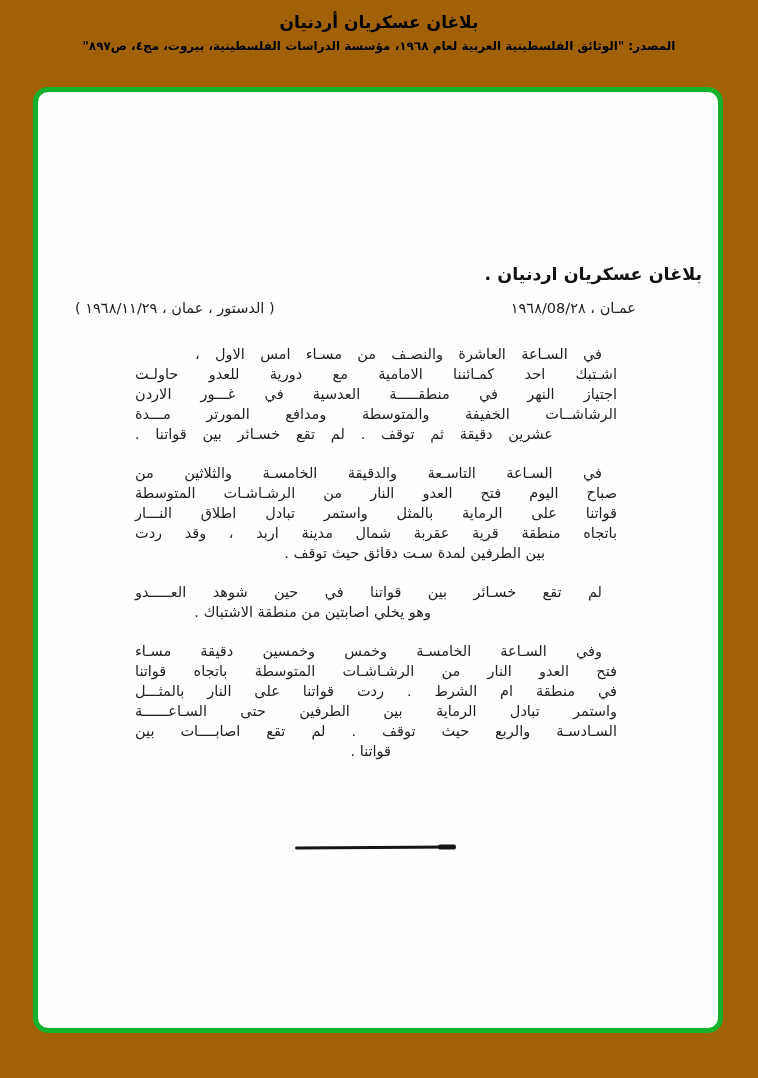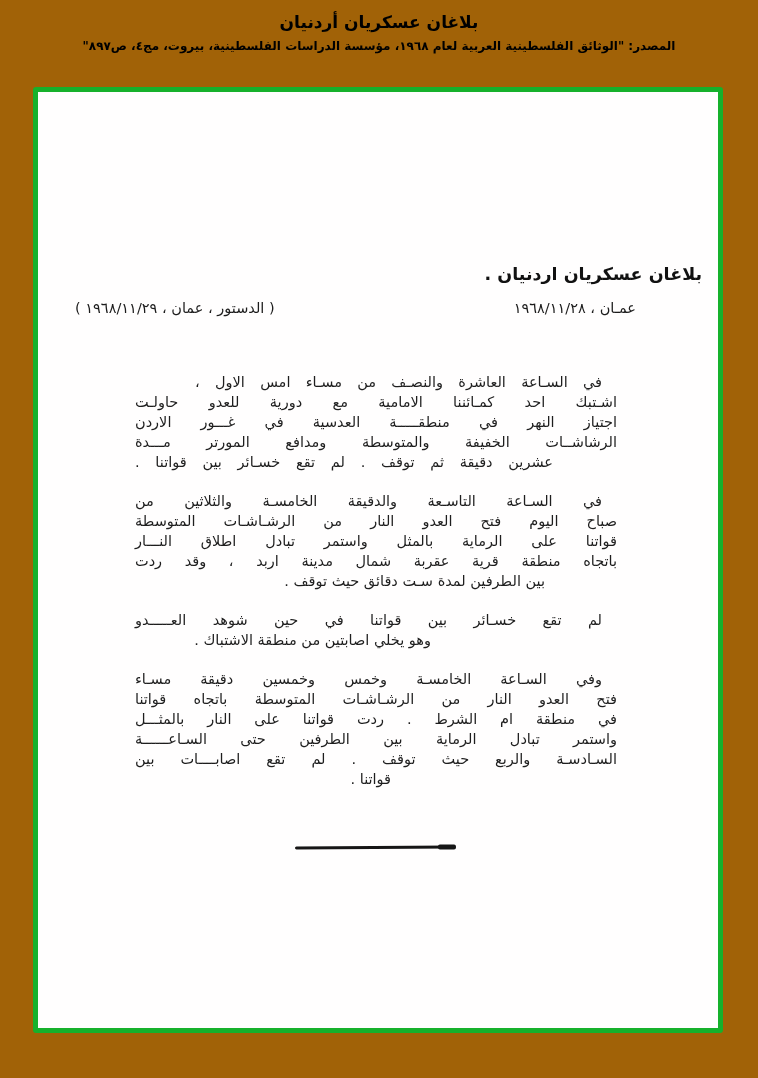--- a/index.html
+++ b/index.html
@@ -7,42 +7,42 @@
     position:relative; width:758px; height:1078px; background:#a16207;
     font-family:"DejaVu Sans", sans-serif; color:#1c1c1c; overflow:hidden;
   }
   
   .hdr { position:absolute; top:12px; left:0; width:100%; text-align:center; direction:rtl; }
   .hdr-title { font-size:17px; font-weight:bold; color:#000; }
   .hdr-src { margin-top:7px; font-size:12px; font-weight:bold; color:#000; }
   
   .frame {
     position:absolute; left:33px; top:87px; width:690px; height:946px;
-    border:5px solid #16b12c; border-radius:3px; background:#fffefe; box-sizing:border-box;
+    border:5px solid #16b12c; border-radius:15px; background:#fffefe; box-sizing:border-box;
   }
   
   .doc-title {
     position:absolute; top:172px; right:16px; direction:rtl;
     font-size:17.5px; font-weight:bold; color:#111; letter-spacing:.3px;
   }
   .dateline-right {
     position:absolute; top:208px; right:82px; direction:rtl; font-size:14.5px; color:#1c1c1c;
   }
   .dateline-left {
     position:absolute; top:208px; left:37px; direction:rtl; font-size:14.5px; color:#1c1c1c;
   }
   .body-col {
     position:absolute; top:252px; left:97px; width:482px; direction:rtl;
     font-size:14.5px; line-height:20px; color:#1e1e1e;
   }
   .para + .para { margin-top:19px; }
   .ln { text-align:justify; }
   .jf { text-align-last:justify; }
   .ind { padding-right:15px; }
-  .p1l1 { padding-left:60px;margin-top:28px; }
+  .p1l1 { padding-left:60px; }
   .p2l5 { padding-right:72px; text-align:left; text-align-last:right; }
   .p3l2 { padding-right:186px; text-align:center; text-align-last:right; }
   .p4l6 { padding-right:226px; text-align:center; text-align-last:right; }
   .p1l6 { padding-right:64px; }
   
   .artifact {
     position:absolute; left:257px; top:754px; width:157px; height:3px;
     background:#161616; border-radius:2px; transform:rotate(-0.4deg);
   }
   .artifact:before{
@@ -57,21 +57,21 @@
 
   <div class="hdr">
     <div class="hdr-title">بلاغان عسكريان أردنيان</div>
     <div class="hdr-src">المصدر: "الوثائق الفلسطينية العربية لعام ١٩٦٨، مؤسسة الدراسات الفلسطينية، بيروت، مج٤، ص٨٩٧"</div>
   </div>
 
   <div class="frame">
 
     <div class="doc-title">بلاغان عسكريان اردنيان .</div>
 
-    <div class="dateline-right">عمـان ، ١٩٦٨/١١/٢٨</div>
+    <div class="dateline-right">عمـان ، ١٩٦٨/08/٢٨</div>
     <div class="dateline-left">( الدستور ، عمان ، ١٩٦٨/١١/٢٩ )</div>
 
     <div class="body-col">
 
       <div class="para">
         <div class="ln jf ind p1l1">في السـاعة العاشرة والنصـف من مسـاء امس الاول ،</div>
         <div class="ln jf">اشـتبك احد كمـائننا الامامية مع دورية للعدو حاولـت</div>
         <div class="ln jf">اجتياز النهر في منطقـــــة العدسية في غـــور الاردن</div>
         <div class="ln jf">الرشاشــات الخفيفة والمتوسطة ومدافع المورتر مـــدة</div>
         <div class="ln jf p1l6">عشرين دقيقة ثم توقف . لم تقع خسـائر بين قواتنا .</div>

